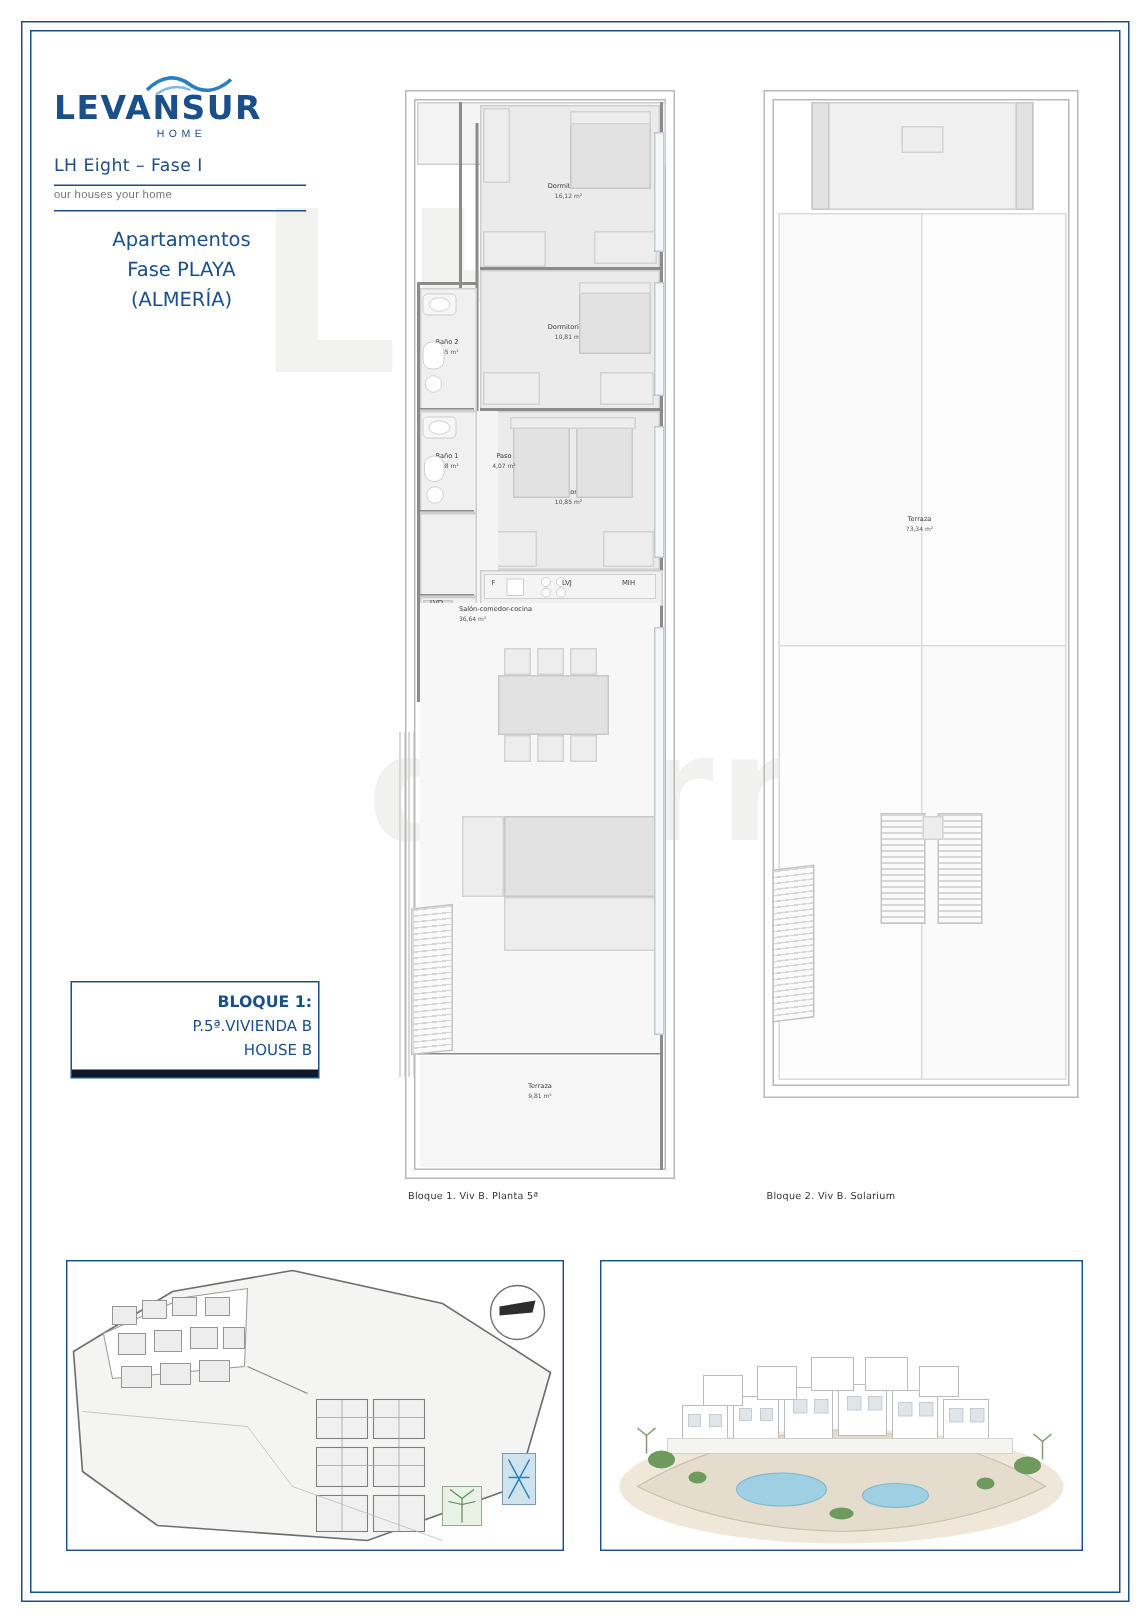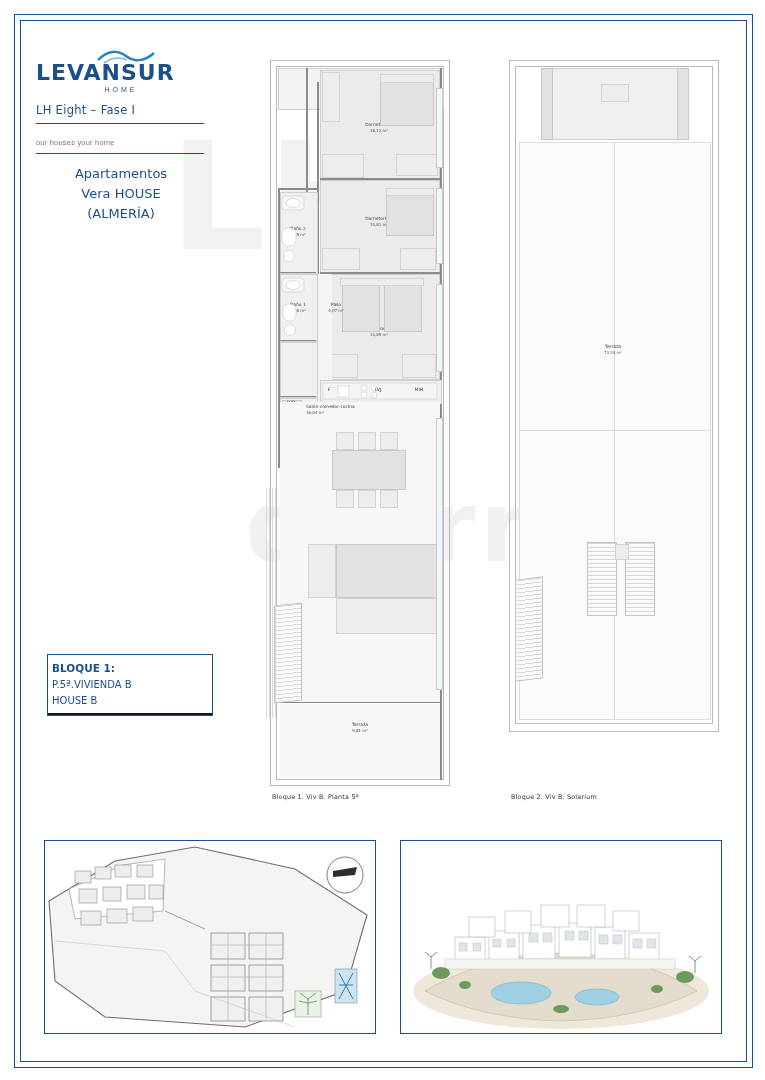--- a/index.html
+++ b/index.html
@@ -11,21 +11,21 @@
   
   .logo-wrap{position:absolute;left:36px;top:62px;width:170px;}
   .lev-title{font-family:"DejaVu Sans",sans-serif;font-weight:bold;font-size:22px;letter-spacing:1px;color:#1b4f8a;line-height:1;}
   .lev-sub{font-size:7px;letter-spacing:3px;color:#1b4f8a;text-align:center;margin-top:2px;}
   .wave{position:absolute;left:60px;top:-14px;width:60px;height:16px;}
   .phase{margin-top:10px;font-size:11.5px;color:#1b4f8a;letter-spacing:.3px;font-family:"DejaVu Sans",sans-serif;}
   .rule{margin-top:6px;border-top:1px solid #1b4f8a;width:168px;}
   .prop{margin-top:7px;font-family:"DejaVu Sans",sans-serif;font-weight:bold;font-size:18.5px;color:#333;letter-spacing:.2px;}
   .prop .amp{color:#2a7fc1;}
   .prop .co{color:#333;}
-  .prop-sub{font-size:7.5px;color:#777;letter-spacing:.2px;margin-top:14px;}
+  .prop-sub{font-size:7.5px;color:#777;letter-spacing:.2px;margin-top:1px;}
   .rule2{margin-top:6px;border-top:1px solid #1b4f8a;width:168px;}
   .addr{margin-top:10px;text-align:center;font-family:"DejaVu Sans",sans-serif;font-size:13px;color:#1b4f8a;line-height:1.55;}
 
   
   .wm{position:absolute;color:#f0f0ee;font-family:"DejaVu Sans",sans-serif;font-weight:bold;pointer-events:none;user-select:none;}
   .wm1{left:170px;top:110px;font-size:150px;letter-spacing:2px;color:#f2f2f0;}
   .wm2{left:245px;top:470px;font-size:98px;color:#f1f1ef;letter-spacing:4px;}
 
   
   .plan{position:absolute;}
@@ -37,21 +37,21 @@
   .lbl{position:absolute;font-family:"DejaVu Sans",sans-serif;font-size:4.4px;color:#3b3b3b;text-align:center;line-height:1.45;white-space:nowrap;}
   .lbl .a{display:block;font-size:4px;color:#555;}
   .glass{position:absolute;background:#f4f7f8;border:.5px solid #bfcdd3;}
   .tile{position:absolute;border:.5px solid #dcdcdc;background:#f6f6f6;}
   .hatch{position:absolute;background:repeating-linear-gradient(90deg,#d9d9d9 0 1px,transparent 1px 3px);}
   .stair{position:absolute;background:repeating-linear-gradient(180deg,#d7d7d7 0 1px,#fafafa 1px 4px);border:.5px solid #c4c4c4;}
   .capt{position:absolute;font-family:"DejaVu Sans",sans-serif;font-size:6.4px;color:#333;letter-spacing:.2px;}
 
   
   #tbl{position:absolute;left:47px;top:654px;width:164px;border:1px solid #1b4f8a;background:#fff;}
-  #tbl .hd{padding:6px 4px 4px;text-align:left;border-bottom:2px solid #0f172a;}
+  #tbl .hd{padding:6px 4px 4px;text-align:right;border-bottom:5px solid #0f172a;}
   #tbl .hd .l1{font-family:"DejaVu Sans",sans-serif;font-weight:bold;font-size:10.5px;color:#1b4f8a;line-height:1.5;}
   #tbl .hd .l2{font-family:"DejaVu Sans",sans-serif;font-size:10px;color:#1b4f8a;line-height:1.6;}
   #tbl .bd{padding:5px 6px 7px;text-align:center;}
   #tbl .t{font-family:"DejaVu Sans",sans-serif;font-size:6.6px;color:#1b4f8a;font-weight:bold;letter-spacing:.2px;}
   #tbl .r{font-family:"DejaVu Sans",sans-serif;font-size:6px;color:#222;line-height:1.9;}
 
   
   .imgbox{position:absolute;border:1px solid #1b4f8a;background:#fff;overflow:hidden;}
   #site{left:44px;top:840px;width:330px;height:192px;}
   #render{left:400px;top:840px;width:320px;height:192px;}
@@ -75,21 +75,21 @@
       </svg>
       <div class="lev-title">LEVANSUR</div>
       <div class="lev-sub">HOME</div>
     </div>
     <div class="phase">LH Eight  –  Fase I</div>
     <div class="rule"></div>
     <div class="prop-sub">our houses your home</div>
     <div class="rule2"></div>
     <div class="addr">
       <div>Apartamentos</div>
-      <div>Vera HOUSE</div>
+      <div>Fase PLAYA</div>
       <div>(ALMERÍA)</div>
     </div>
   </div>
 
   <div class="plan" id="floorplan" style="left:210px;top:58px;width:300px;height:730px;">
 
     <div class="wl" style="left:60px;top:2px;width:180px;height:1px;"></div>
     <div class="wl" style="left:60px;top:2px;width:1px;height:726px;"></div>
     <div class="wl" style="left:239px;top:2px;width:1px;height:726px;"></div>
     <div class="wl" style="left:60px;top:727px;width:180px;height:1px;"></div>

